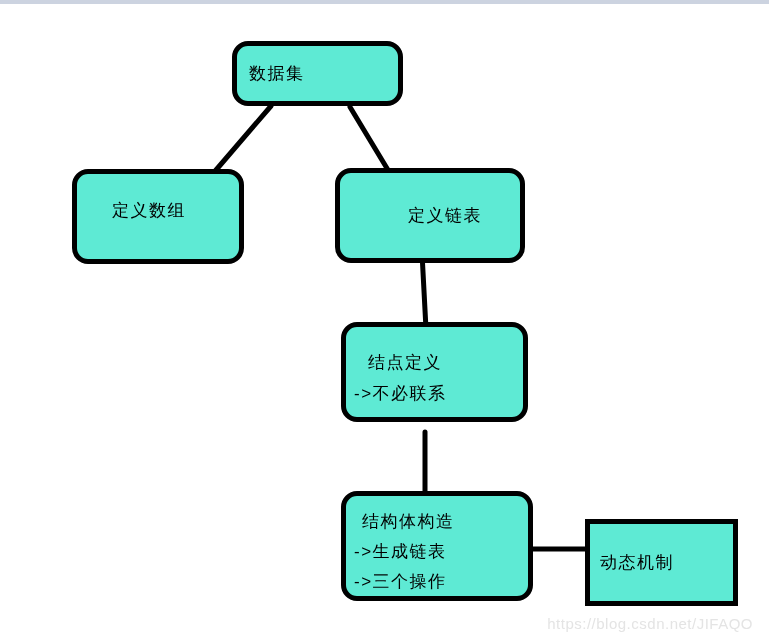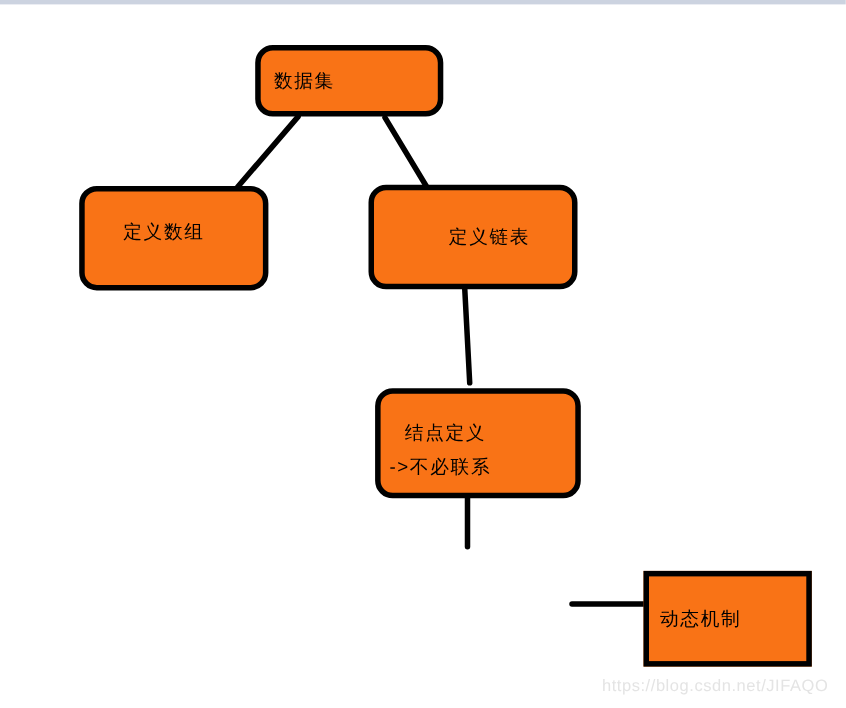--- a/index.html
+++ b/index.html
@@ -25,35 +25,35 @@
     pointer-events: none;
   }
   .connectors line {
     stroke: #000000;
     stroke-width: 5;
     stroke-linecap: round;
   }
   .node {
     position: absolute;
     box-sizing: border-box;
-    background: #f97316;
+    background: #5eead4;
     border: 5px solid #000000;
     font-size: 17px;
     letter-spacing: 1.5px;
     color: #000000;
   }
   .node.rounded { border-radius: 16px; }
   .node.square  { border-radius: 0; }
   .node .line { display: block; white-space: nowrap; }
   .v-center { display: flex; flex-direction: column; justify-content: center; }
 
   #node-dataset    { left: 232px; top: 41px;  width: 171px; height: 65px;  padding-left: 12px; }
   #node-array      { left: 72px;  top: 169px; width: 172px; height: 95px;  padding: 20px 0 0 35px; line-height: 33px; }
   #node-linkedlist { left: 335px; top: 168px; width: 190px; height: 95px;  padding-left: 30px; text-align: center; }
-  #node-node       { left: 341px; top: 353px; width: 187px; height: 100px; padding: 20px 13px 0 8px;  line-height: 31px; }
+  #node-node       { left: 341px; top: 322px; width: 187px; height: 100px; padding: 20px 13px 0 8px;  line-height: 31px; }
   #node-struct     { left: 341px; top: 491px; width: 192px; height: 110px; padding: 11px 0 0 8px;  line-height: 30px; }
   #node-dynamic    { left: 585px; top: 503px; width: 153px; height: 87px;  padding-left: 10px; margin-top: 16px; }
 
   .indent-14 { padding-left: 14px; }
   .indent-8  { padding-left: 8px; }
 
   .watermark {
     position: absolute;
     right: 16px;
     top: 615px;
@@ -88,20 +88,25 @@
 
   <div id="node-linkedlist" class="node rounded v-center">
     <span class="line">定义链表</span>
   </div>
 
   <div id="node-node" class="node rounded">
     <span class="line indent-14">结点定义</span>
     <span class="line">-&gt;不必联系</span>
   </div>
 
+  <div id="node-struct" class="node rounded">
+    <span class="line indent-8">结构体构造</span>
+    <span class="line">-&gt;生成链表</span>
+    <span class="line">-&gt;三个操作</span>
+  </div>
 
   <div id="node-dynamic" class="node square v-center">
     <span class="line">动态机制</span>
   </div>
 
   <div class="watermark">https://blog.csdn.net/JIFAQO</div>
 
 </div>
 
 </body></html>

